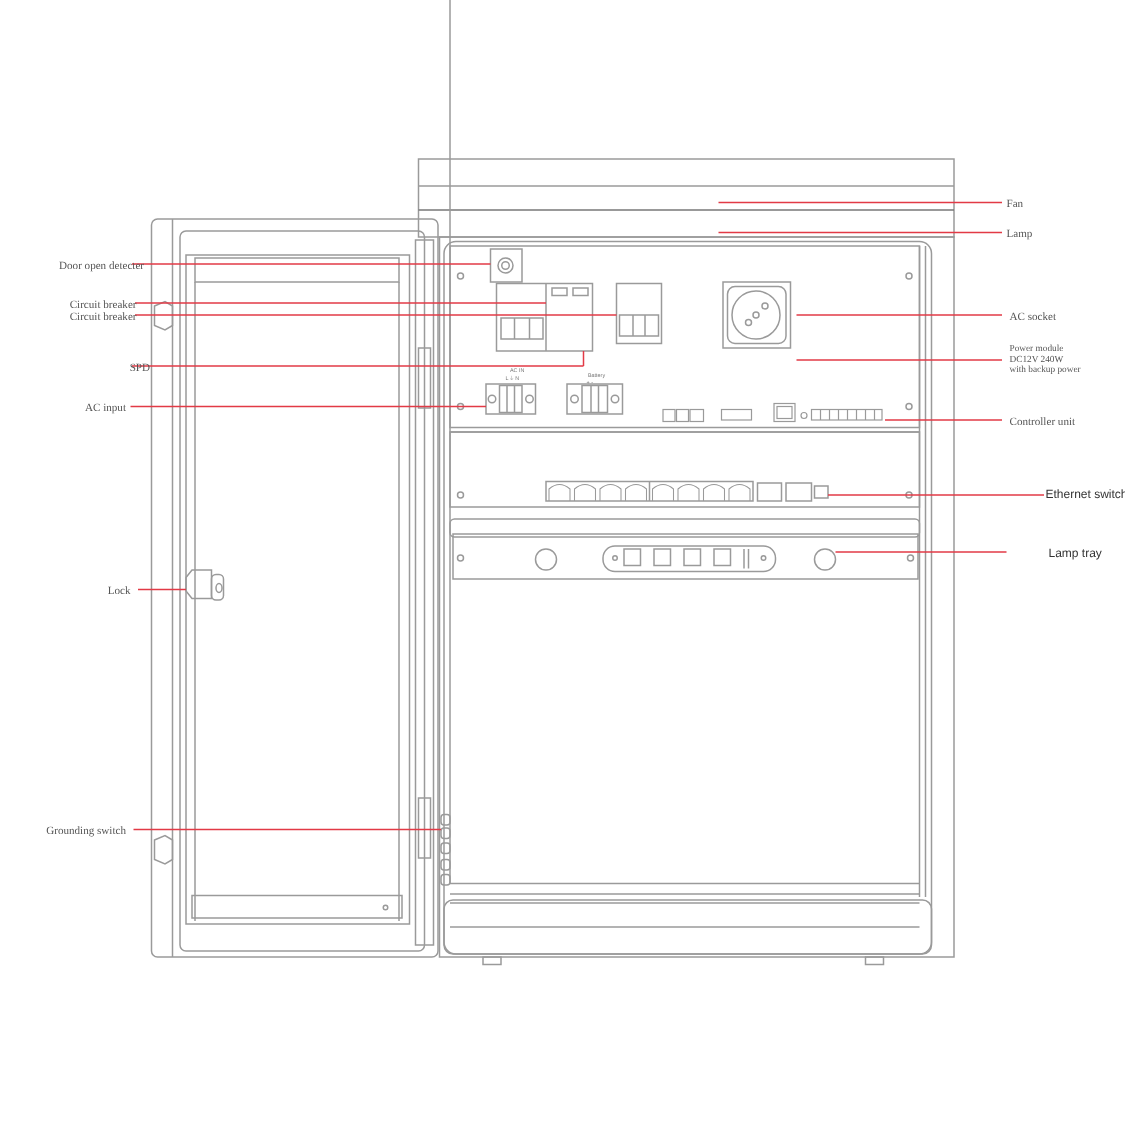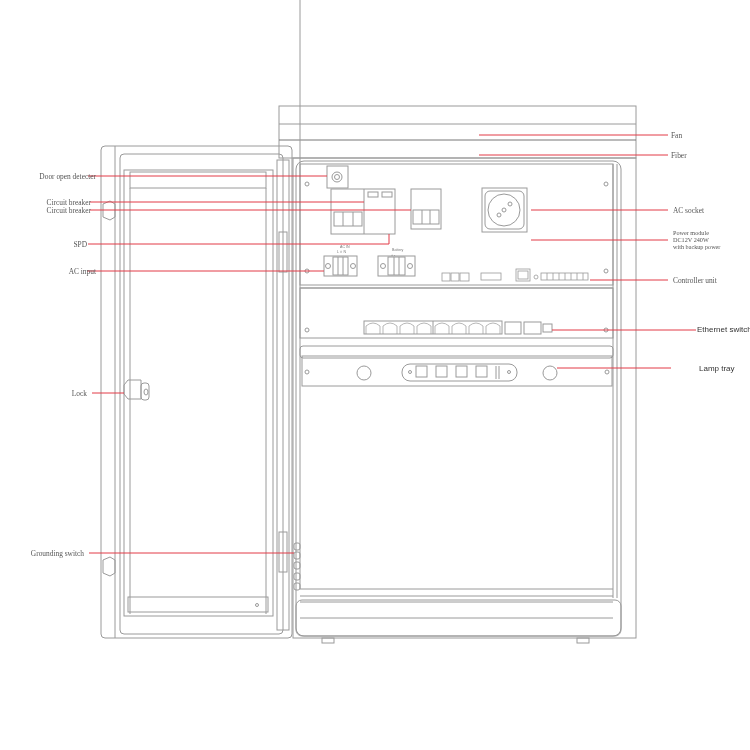--- a/index.html
+++ b/index.html
@@ -201,27 +201,27 @@
     <line x1="552" y1="330" x2="696" y2="330"></line>
     <line x1="557" y1="368" x2="671" y2="368"></line>
     <line x1="92" y1="393" x2="124" y2="393"></line>
     <line x1="89" y1="553" x2="294" y2="553"></line>
   </g>
 </svg>
 
 <div class="lbl right" style="left:6px; top:172px; width:90px;">Door open detecter</div>
 <div class="lbl right" style="left:6px; top:198px; width:85px;">Circuit breaker</div>
 <div class="lbl right" style="left:6px; top:206px; width:85px;">Circuit breaker</div>
-<div class="lbl right" style="left:9px; top:240px; width:78px;">SPD</div>
-<div class="lbl right" style="left:18px; top:267px; width:78px;">AC input</div>
+<div class="lbl right" style="left:22px; top:240px; width:78px;">SPD</div>
+<div class="lbl right" style="left:6px; top:267px; width:78px;">AC input</div>
 <div class="lbl right" style="left:6px; top:389px; width:81px;">Lock</div>
 <div class="lbl right" style="left:6px; top:549px; width:78px;">Grounding switch</div>
 
 <div class="lbl" style="left:671px; top:131px;">Fan</div>
-<div class="lbl" style="left:671px; top:151px;">Fiber</div>
+<div class="lbl" style="left:671px; top:151px;">Lamp</div>
 <div class="lbl" style="left:673px; top:206px;text-align:center;">AC socket</div>
 <div class="lbl multi" style="left:673px; top:229px; font-size:6.2px; line-height:7px;">
   <span>Power module</span>
   <span>DC12V 240W</span>
   <span>with backup power</span>
 </div>
 <div class="lbl" style="left:673px; top:276px;">Controller unit</div>
 <div class="lbl sans" style="left:669px; top:325px;">Ethernet switch</div>
 <div class="lbl sans" style="left:671px; top:364px;">Lamp tray</div>
 

